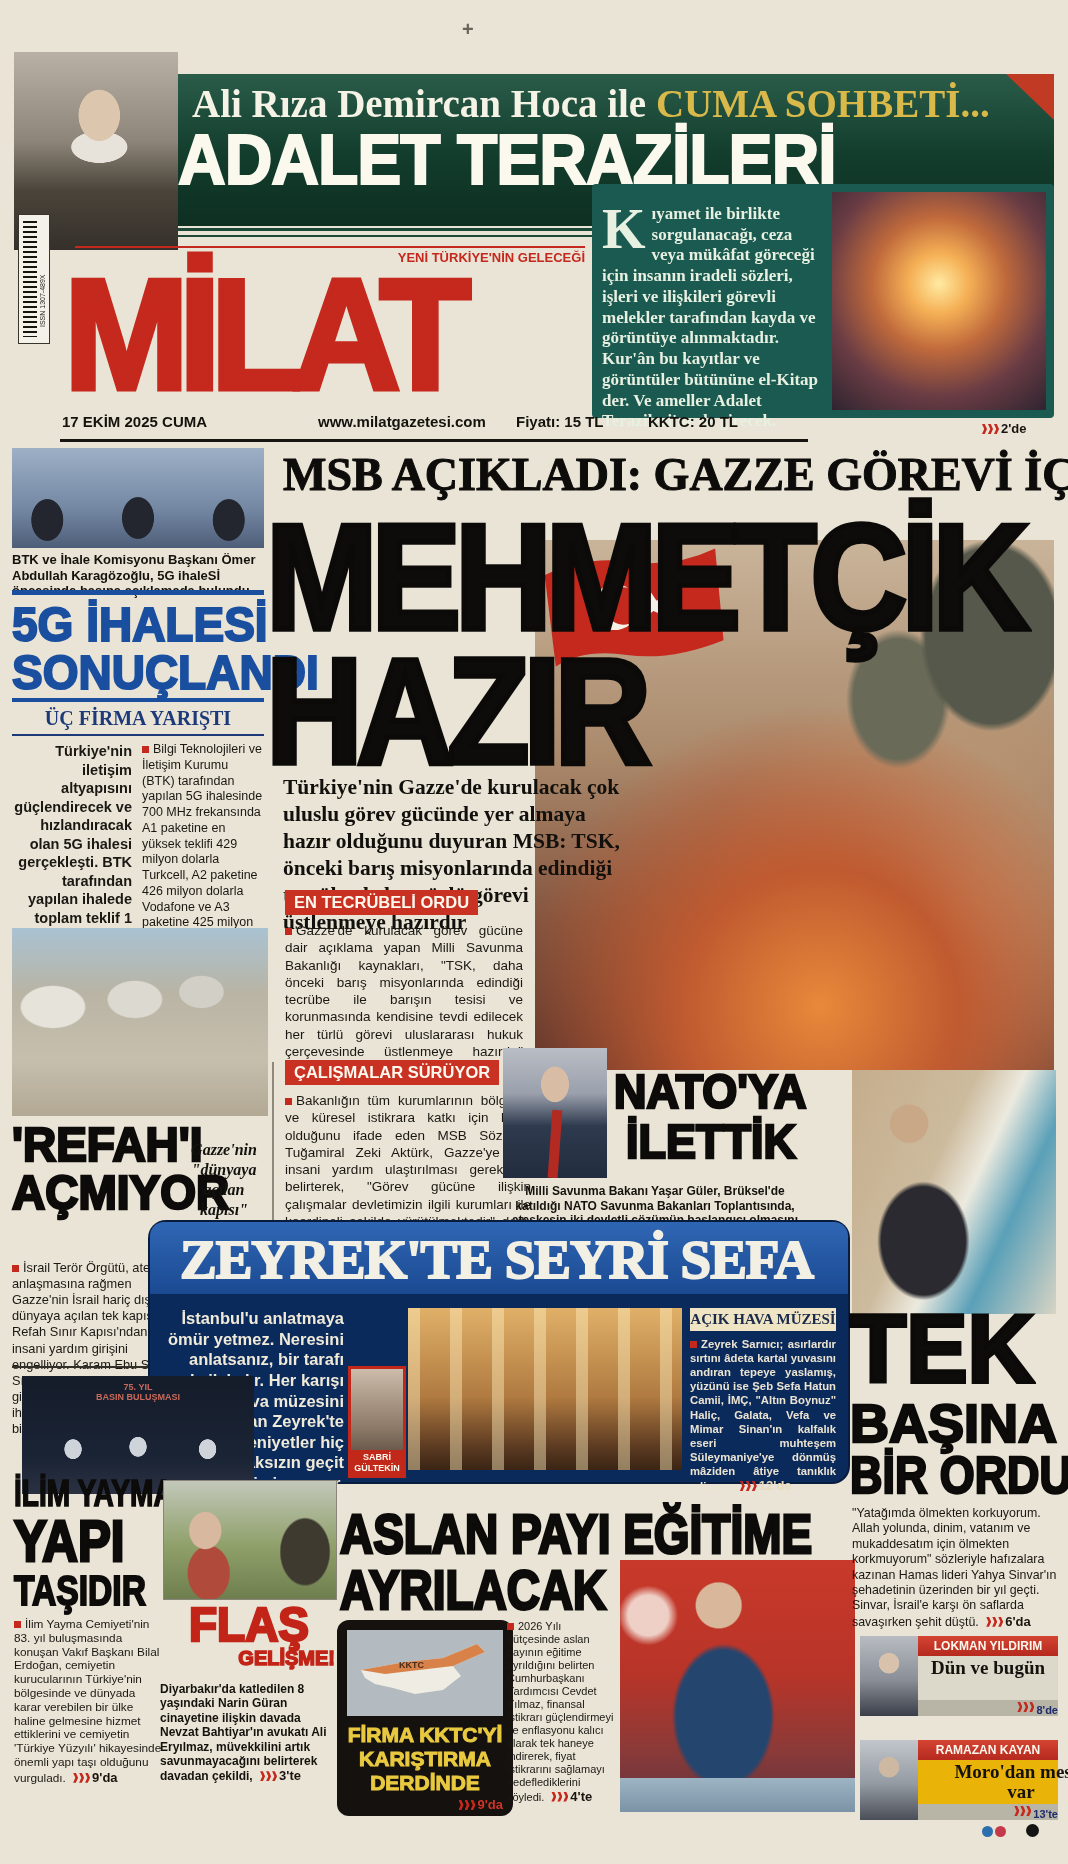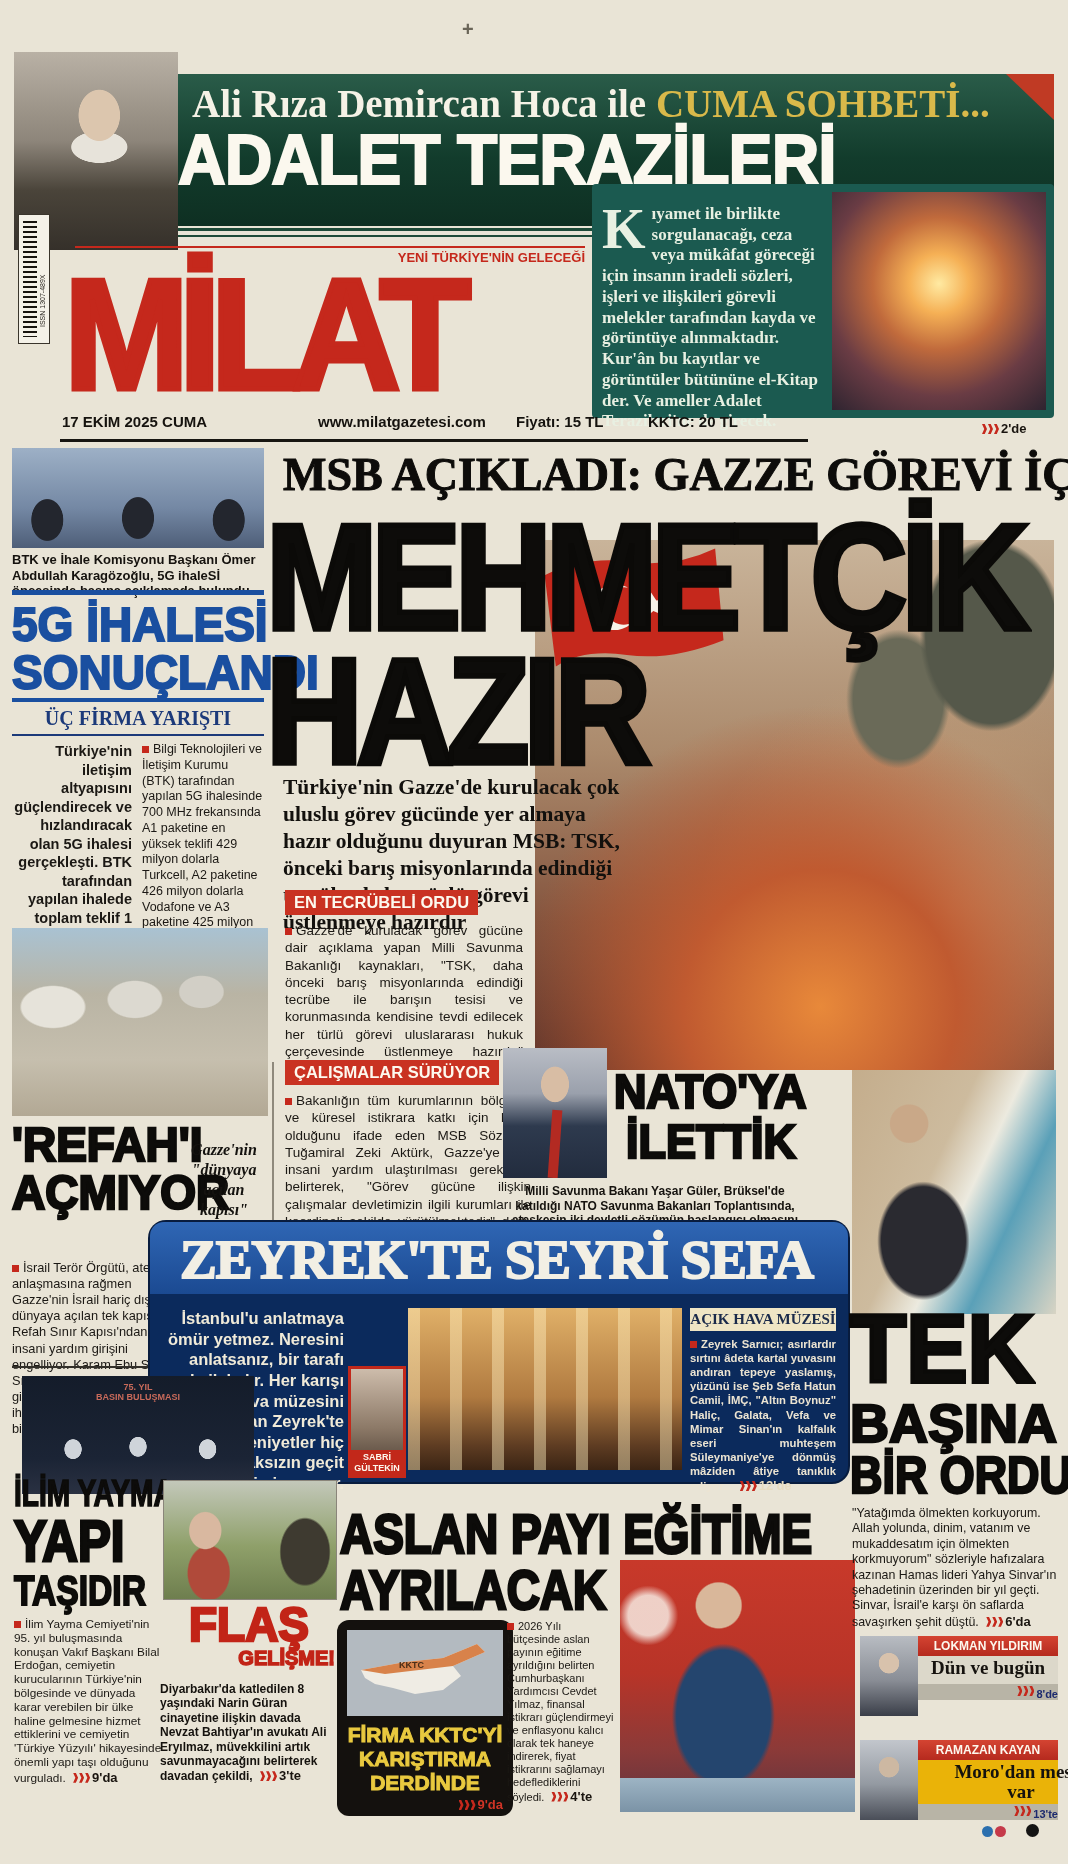--- a/index.html
+++ b/index.html
@@ -186,21 +186,21 @@
       radial-gradient(ellipse 14px 16px at 50% 60%, #cfd4da 60%, transparent 64%),
       radial-gradient(ellipse 14px 16px at 80% 62%, #cfd4da 60%, transparent 64%),
       linear-gradient(180deg,#141c2a 0%,#1b2435 70%,#2a3142 100%);">
     <div style="text-align:center;color:#c86a5a;font-weight:bold;font-size:9px;padding-top:6px;">75. YIL</div>
     <div style="text-align:center;color:#c86a5a;font-weight:bold;font-size:9px;">BASIN BULUŞMASI</div>
   </div>
   <div class="abs hl nw" style="left:14px;top:1476px;font-size:36px;-webkit-text-stroke:1.5px #0c0b09;transform:scaleX(.78);transform-origin:left top;">İLİM YAYMA</div>
   <div class="abs hl nw" style="left:14px;top:1512px;font-size:58px;-webkit-text-stroke:3px #0c0b09;transform:scaleX(.85);transform-origin:left top;">YAPI</div>
   <div class="abs hl nw" style="left:14px;top:1570px;font-size:42px;-webkit-text-stroke:2px #0c0b09;transform:scaleX(.8);transform-origin:left top;">TAŞIDIR</div>
   <div class="abs bodytxt" style="left:14px;top:1618px;width:150px;font-size:11.8px;line-height:1.17;text-align:left;">
-    <span class="bu"></span><span>İlim Yayma Cemiyeti'nin 95. yıl buluşmasında konuşan Vakıf Başkanı Bilal Erdoğan, cemiyetin kurucularının Türkiye'nin bölgesinde ve dünyada karar verebilen bir ülke haline gelmesine hizmet ettiklerini ve cemiyetin 'Türkiye Yüzyılı' hikayesinde önemli yapı taşı olduğunu vurguladı.</span>
+    <span class="bu"></span><span>İlim Yayma Cemiyeti'nin 83. yıl buluşmasında konuşan Vakıf Başkanı Bilal Erdoğan, cemiyetin kurucularının Türkiye'nin bölgesinde ve dünyada karar verebilen bir ülke haline gelmesine hizmet ettiklerini ve cemiyetin 'Türkiye Yüzyılı' hikayesinde önemli yapı taşı olduğunu vurguladı.</span>
     <span class="chev">
         <i></i>
         <i></i>
         <i></i>
       </span><span class="refl">9'da</span>
   </div>
 
   <div class="ph" style="left:163px;top:1480px;width:172px;height:118px;border:1px solid #8a857a;background:
       radial-gradient(ellipse 26px 30px at 24% 42%, #d9b8a0 60%, transparent 64%),
       radial-gradient(ellipse 34px 44px at 26% 78%, #b04a3a 60%, transparent 64%),
@@ -265,21 +265,21 @@
   <div class="abs hl nw" style="left:850px;top:1450px;font-size:51px;-webkit-text-stroke:2.5px #0b0a08;transform:scaleX(.88);transform-origin:left top;">BİR ORDU</div>
   <div class="abs bodytxt" style="left:852px;top:1506px;width:206px;font-size:12.4px;line-height:1.24;text-align:left;">
     <span>"Yatağımda ölmekten korkuyorum. Allah yolunda, dinim, vatanım ve mukaddesatım için ölmekten korkmuyorum" sözleriyle hafızalara kazınan Hamas lideri Yahya Sinvar'ın şehadetinin üzerinden bir yıl geçti. Sinvar, İsrail'e karşı ön saflarda savaşırken şehit düştü.</span>
     <span class="chev">
         <i></i>
         <i></i>
         <i></i>
       </span><span class="refl">6'da</span>
   </div>
 
-  <div class="abs" style="left:860px;top:1636px;width:198px;height:64px;background:#dcd8ca;">
+  <div class="abs" style="left:860px;top:1636px;width:198px;height:80px;background:#dcd8ca;">
     <div class="ph" style="left:0;top:0;width:58px;height:80px;background:
         radial-gradient(circle 16px at 50% 34%, #d8c2ac 62%, transparent 66%),
         linear-gradient(180deg,#b8bcc2 0%,#8a8e96 55%,#3a3e48 100%);"></div>
     <div class="abs" style="left:58px;top:0;width:140px;height:20px;background:linear-gradient(180deg,#d44432,#b52a1e);color:#fdf8ee;font-weight:bold;font-size:12px;text-align:center;line-height:20px;">LOKMAN YILDIRIM</div>
     <div class="abs serif" style="left:58px;top:22px;width:140px;height:40px;font-weight:bold;font-size:19px;line-height:1.05;text-align:center;color:#15120e;">Dün ve bugün</div>
     <div class="abs" style="left:58px;bottom:0;width:140px;height:16px;background:#b8b4a6;text-align:right;">
       <span class="chev" style="vertical-align:2px;">
           <i></i>
           <i></i>
           <i></i>

